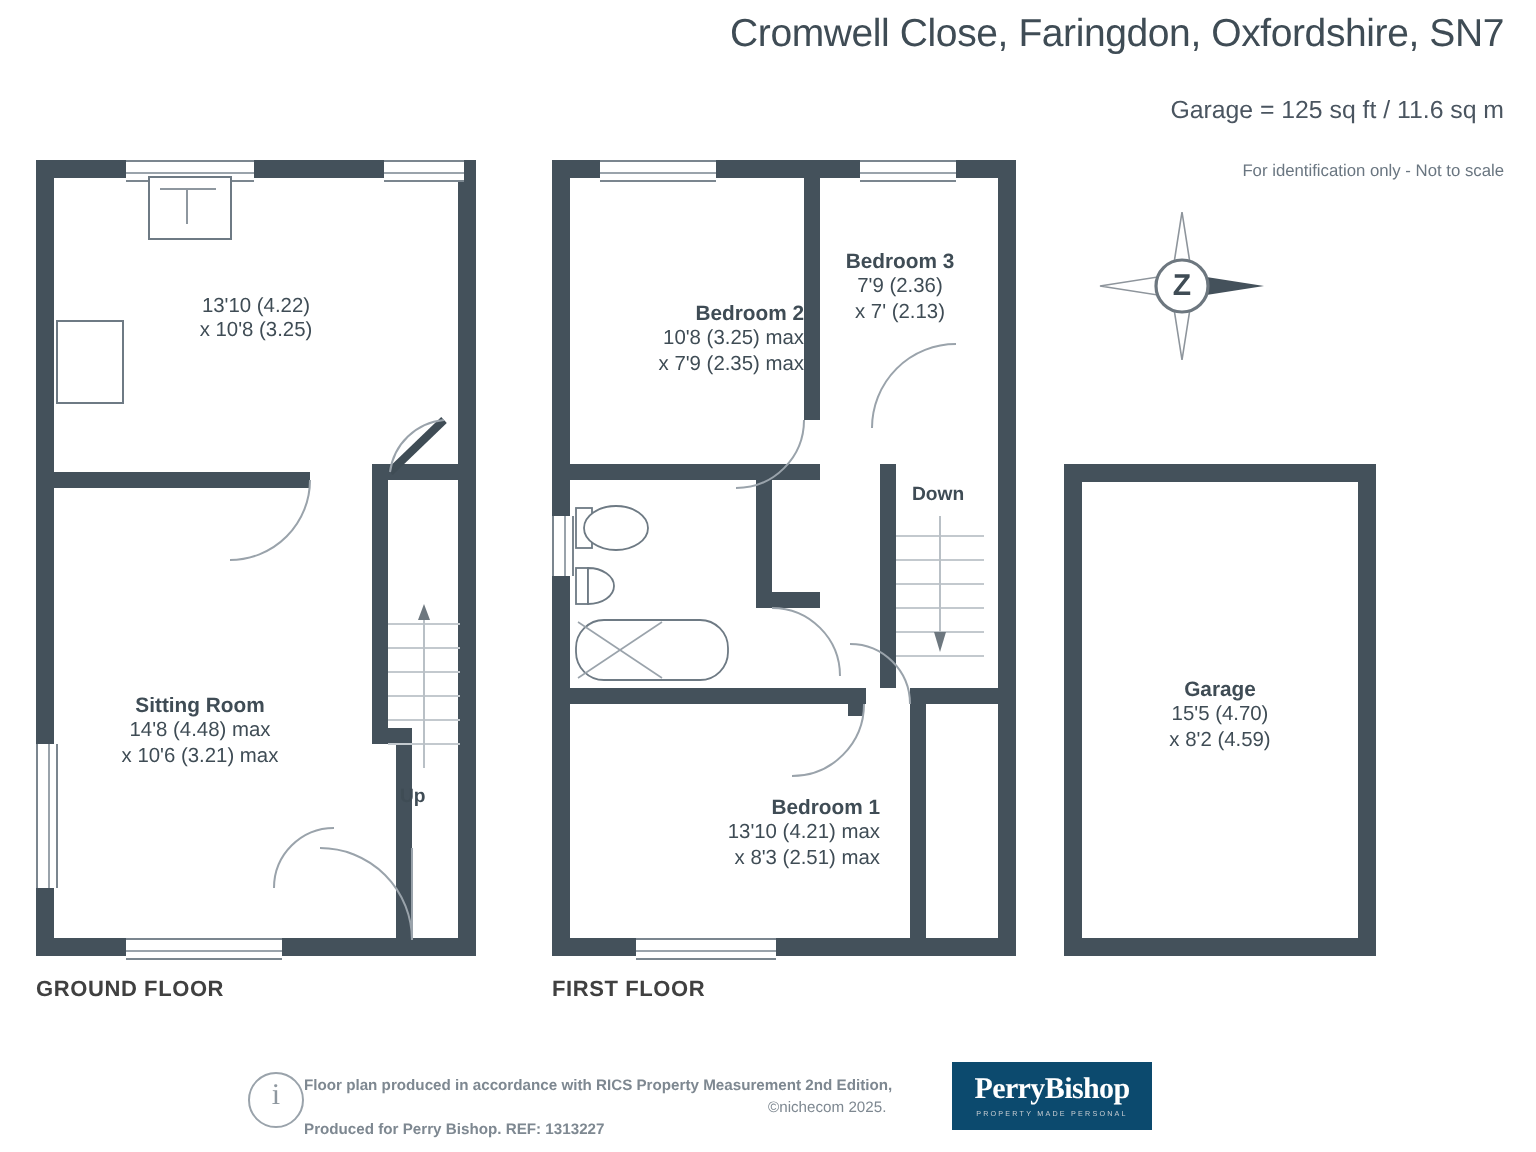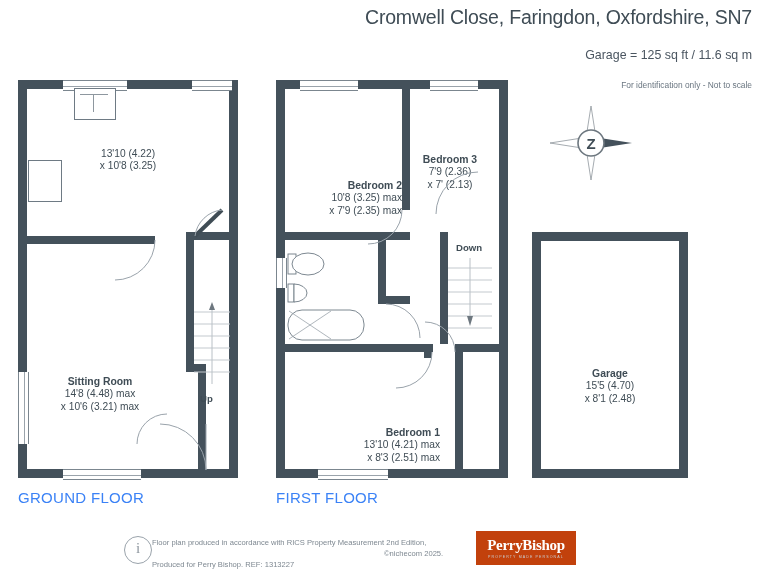--- a/index.html
+++ b/index.html
@@ -22,48 +22,48 @@
   #area1{top:32px;}
   #area2{top:48px;}
   #area3{top:64px;}
   #area-note{right:16px;top:80px;text-align:right;font-size:8.4px;color:#6a7681;white-space:nowrap;}
 
   
   .wall{background:#44515b;}
   .room-label{
     text-align:center;font-size:10.2px;line-height:12.4px;color:#3f4c55;white-space:nowrap;
   }
-  .room-label b{font-size:10.4px;font-weight:bold;display:block;margin-top:28px;}
+  .room-label b{font-size:10.4px;font-weight:bold;display:block;}
   .floor-title{
-    font-size:15px;font-weight:normal;color:#3b82f6;letter-spacing:0.3px;white-space:nowrap;
+    font-size:11px;font-weight:bold;color:#404040;letter-spacing:0.3px;white-space:nowrap;
   }
   .stair-word{font-size:9.6px;color:#3f4c55;font-weight:bold;}
 
   
   .win-h{background:#ffffff;border-top:1px solid #7b868f;border-bottom:1px solid #7b868f;}
   .win-h:after{content:"";position:absolute;left:0;right:0;top:50%;height:1px;background:#9aa3ab;}
   .win-v{background:#ffffff;border-left:1px solid #7b868f;border-right:1px solid #7b868f;}
   .win-v:after{content:"";position:absolute;top:0;bottom:0;left:50%;width:1px;background:#9aa3ab;}
 
   .fixture{border:1px solid #6e7a84;background:#fff;}
   .thin{background:#8e979f;}
 
   svg.overlay{position:absolute;left:0;top:0;width:768px;height:576px;pointer-events:none;}
 
   
   #footer-icon{left:124px;top:536px;width:26px;height:26px;border:1px solid #9aa3ab;border-radius:50%;}
   #footer-icon:after{
     content:"i";position:absolute;left:0;right:0;top:3px;text-align:center;
     font-family:"Liberation Serif", serif;font-size:15px;color:#8e979f;
   }
-  .foot-line{left:152px;font-size:7.6px;color:#7e8891;white-space:nowrap;}
+  .foot-line{left:152px;font-size:7.6px;color:#7e8891;white-space:nowrap;font-weight:bold;}
   #foot1{top:538px;} #foot2{top:549px;} #foot3{top:560px;}
   #copyright{left:384px;top:549px;font-size:7.6px;color:#7e8891;white-space:nowrap;}
   #logo{
-    left:476px;top:531px;width:100px;height:34px;background:#c2410c;
+    left:476px;top:531px;width:100px;height:34px;background:#0c4a6e;
     display:flex;flex-direction:column;align-items:center;justify-content:center;
   }
   #logo-name{
     font-family:"Liberation Serif", serif;font-size:15px;font-weight:bold;
     color:#ffffff;line-height:15px;letter-spacing:-0.3px;
   }
   #logo-tag{
     font-size:3.6px;color:#c9ced3;letter-spacing:1.1px;margin-top:2px;white-space:nowrap;
   }
 
@@ -218,21 +218,21 @@
 
   <div>
     <div class="abs wall" style="left:532px;top:232px;width:156px;height:9px;"></div>
     <div class="abs wall" style="left:532px;top:232px;width:9px;height:246px;"></div>
     <div class="abs wall" style="left:679px;top:232px;width:9px;height:246px;"></div>
     <div class="abs wall" style="left:532px;top:469px;width:156px;height:9px;"></div>
 
     <div class="abs room-label" style="left:545px;top:340px;width:130px;">
       <b>Garage</b>
       <span>15'5 (4.70)</span><br>
-      <span>x 8'1 (2.48)</span>
+      <span>x 8'2 (4.59)</span>
     </div>
   </div>
 
   <svg class="overlay">
     <g fill="none" stroke="#9aa3ab" stroke-width="1">
 
       <path d="M206 470 a46 46 0 0 0 -46 -46"></path>
       <line x1="206" y1="470" x2="206" y2="424" stroke="#9aa3ab"></line>
 
       <path d="M155 240 a40 40 0 0 1 -40 40"></path>

